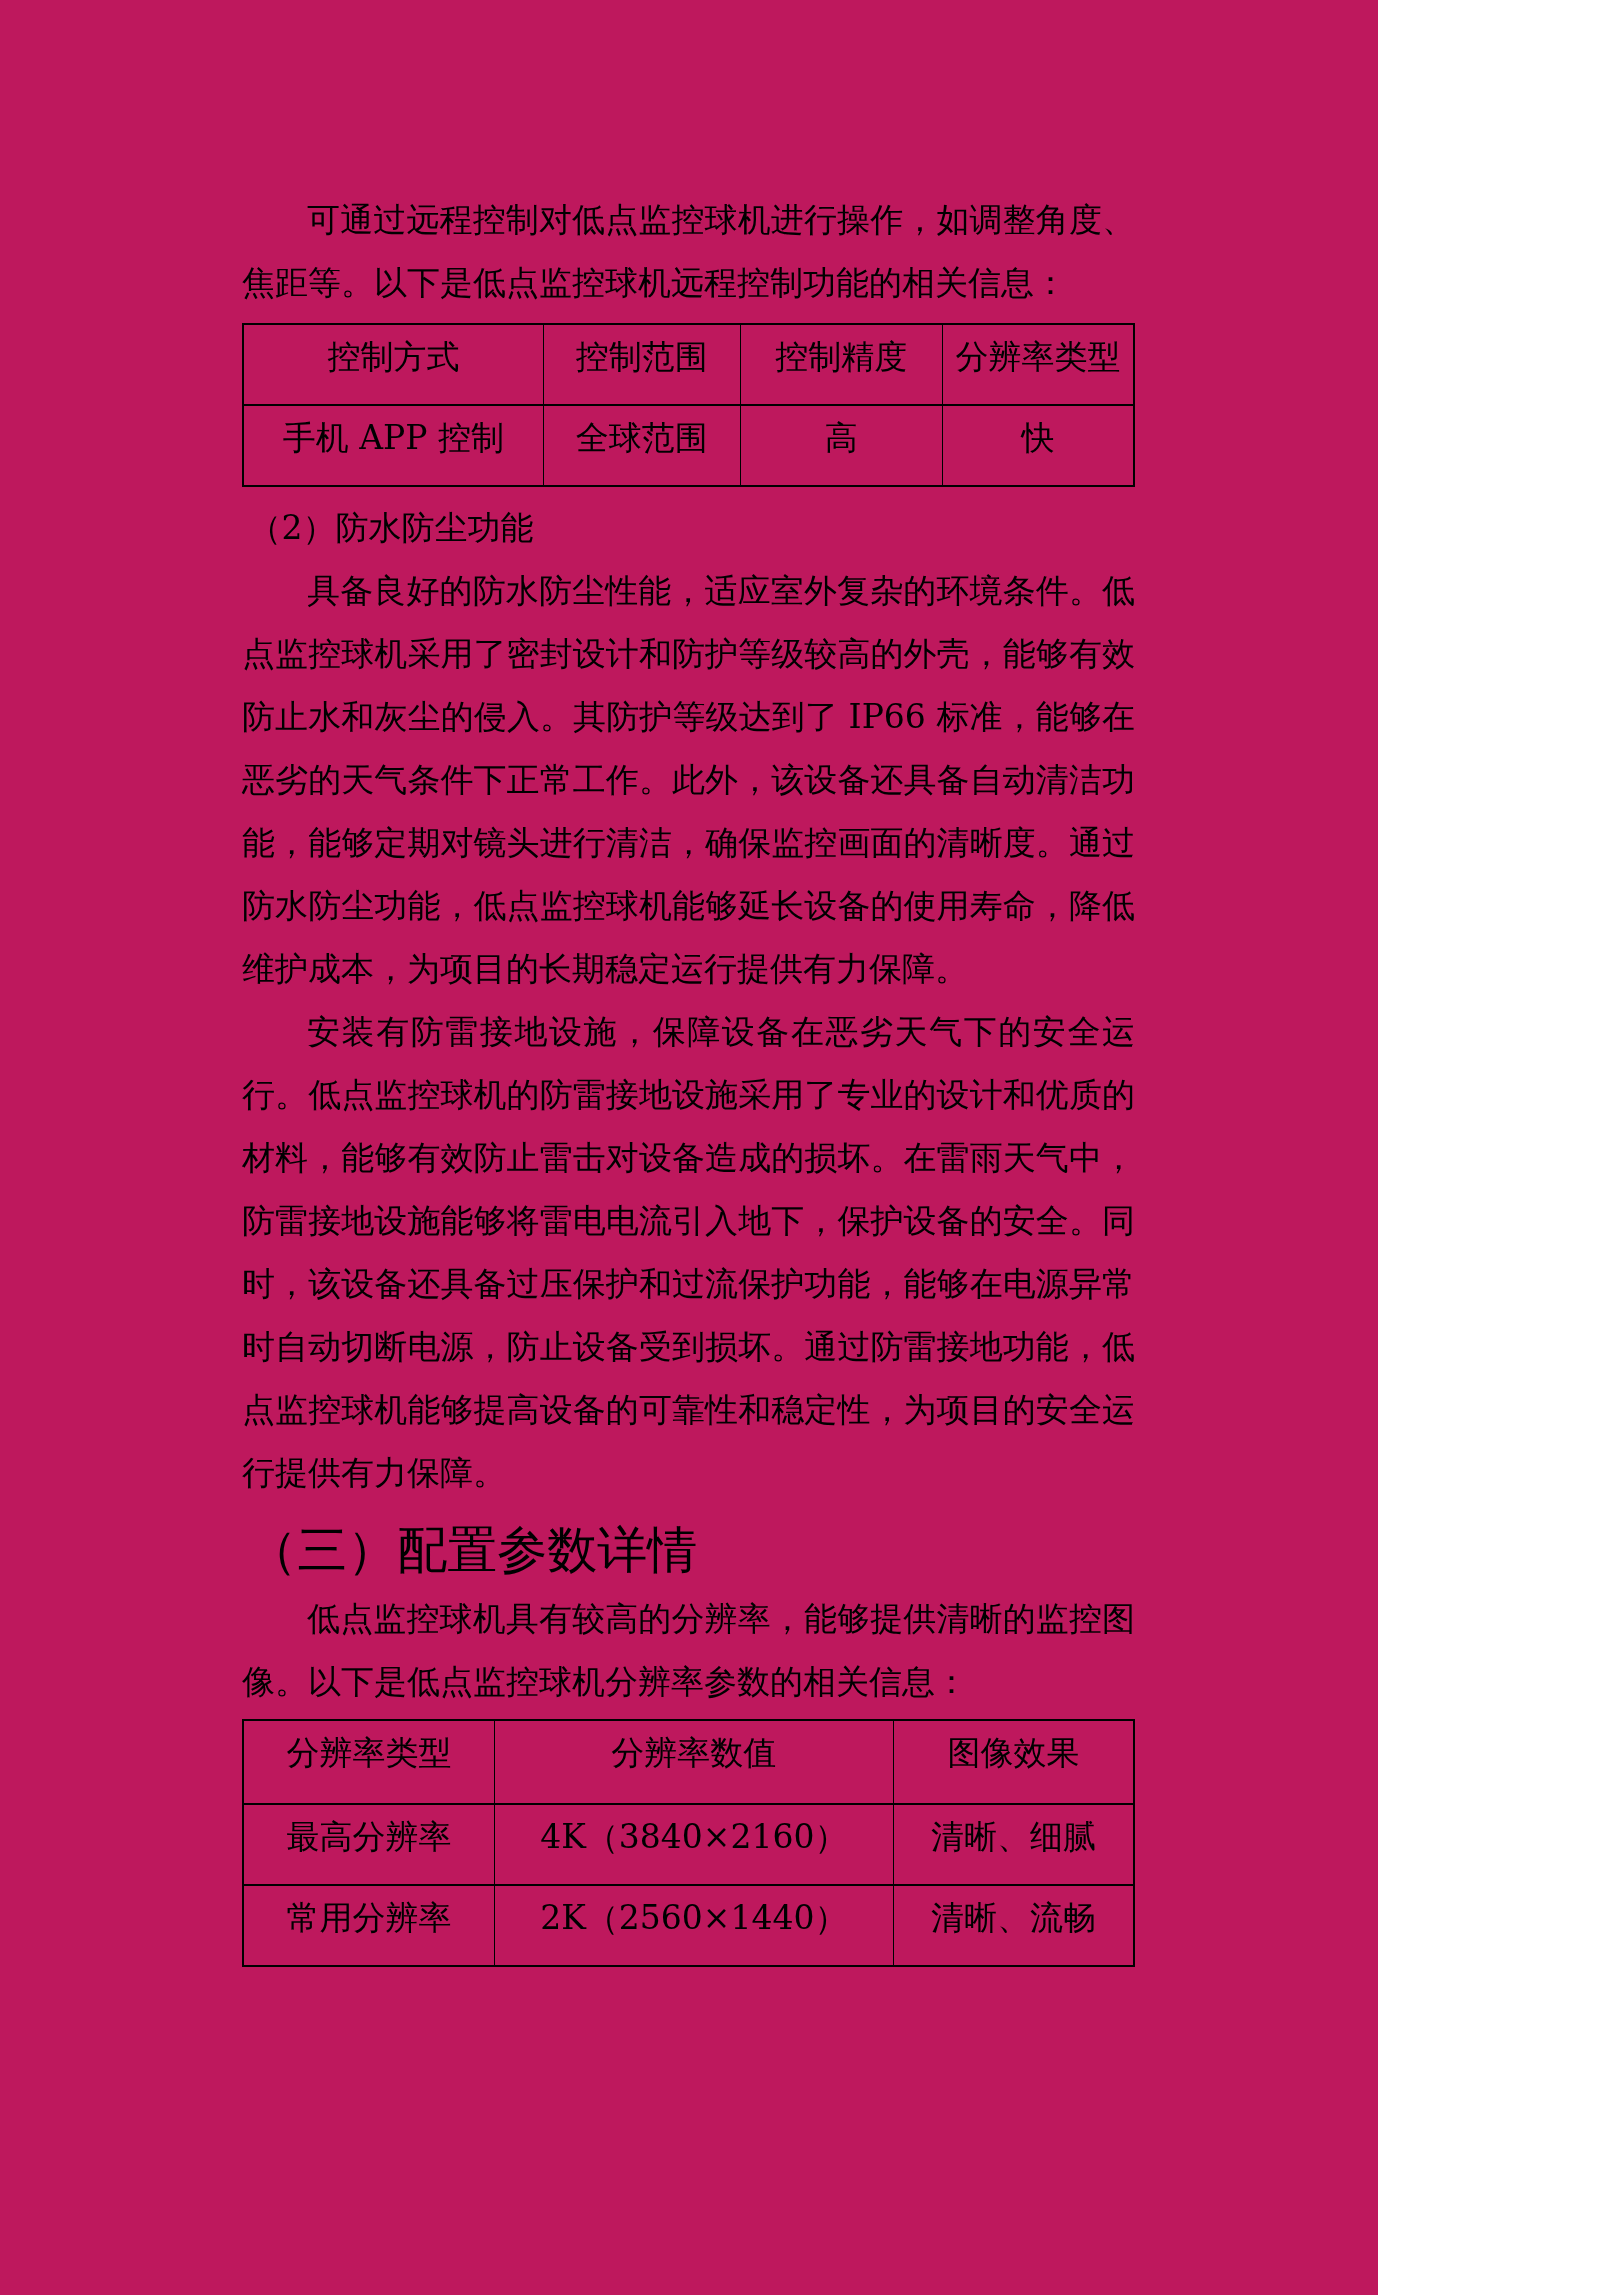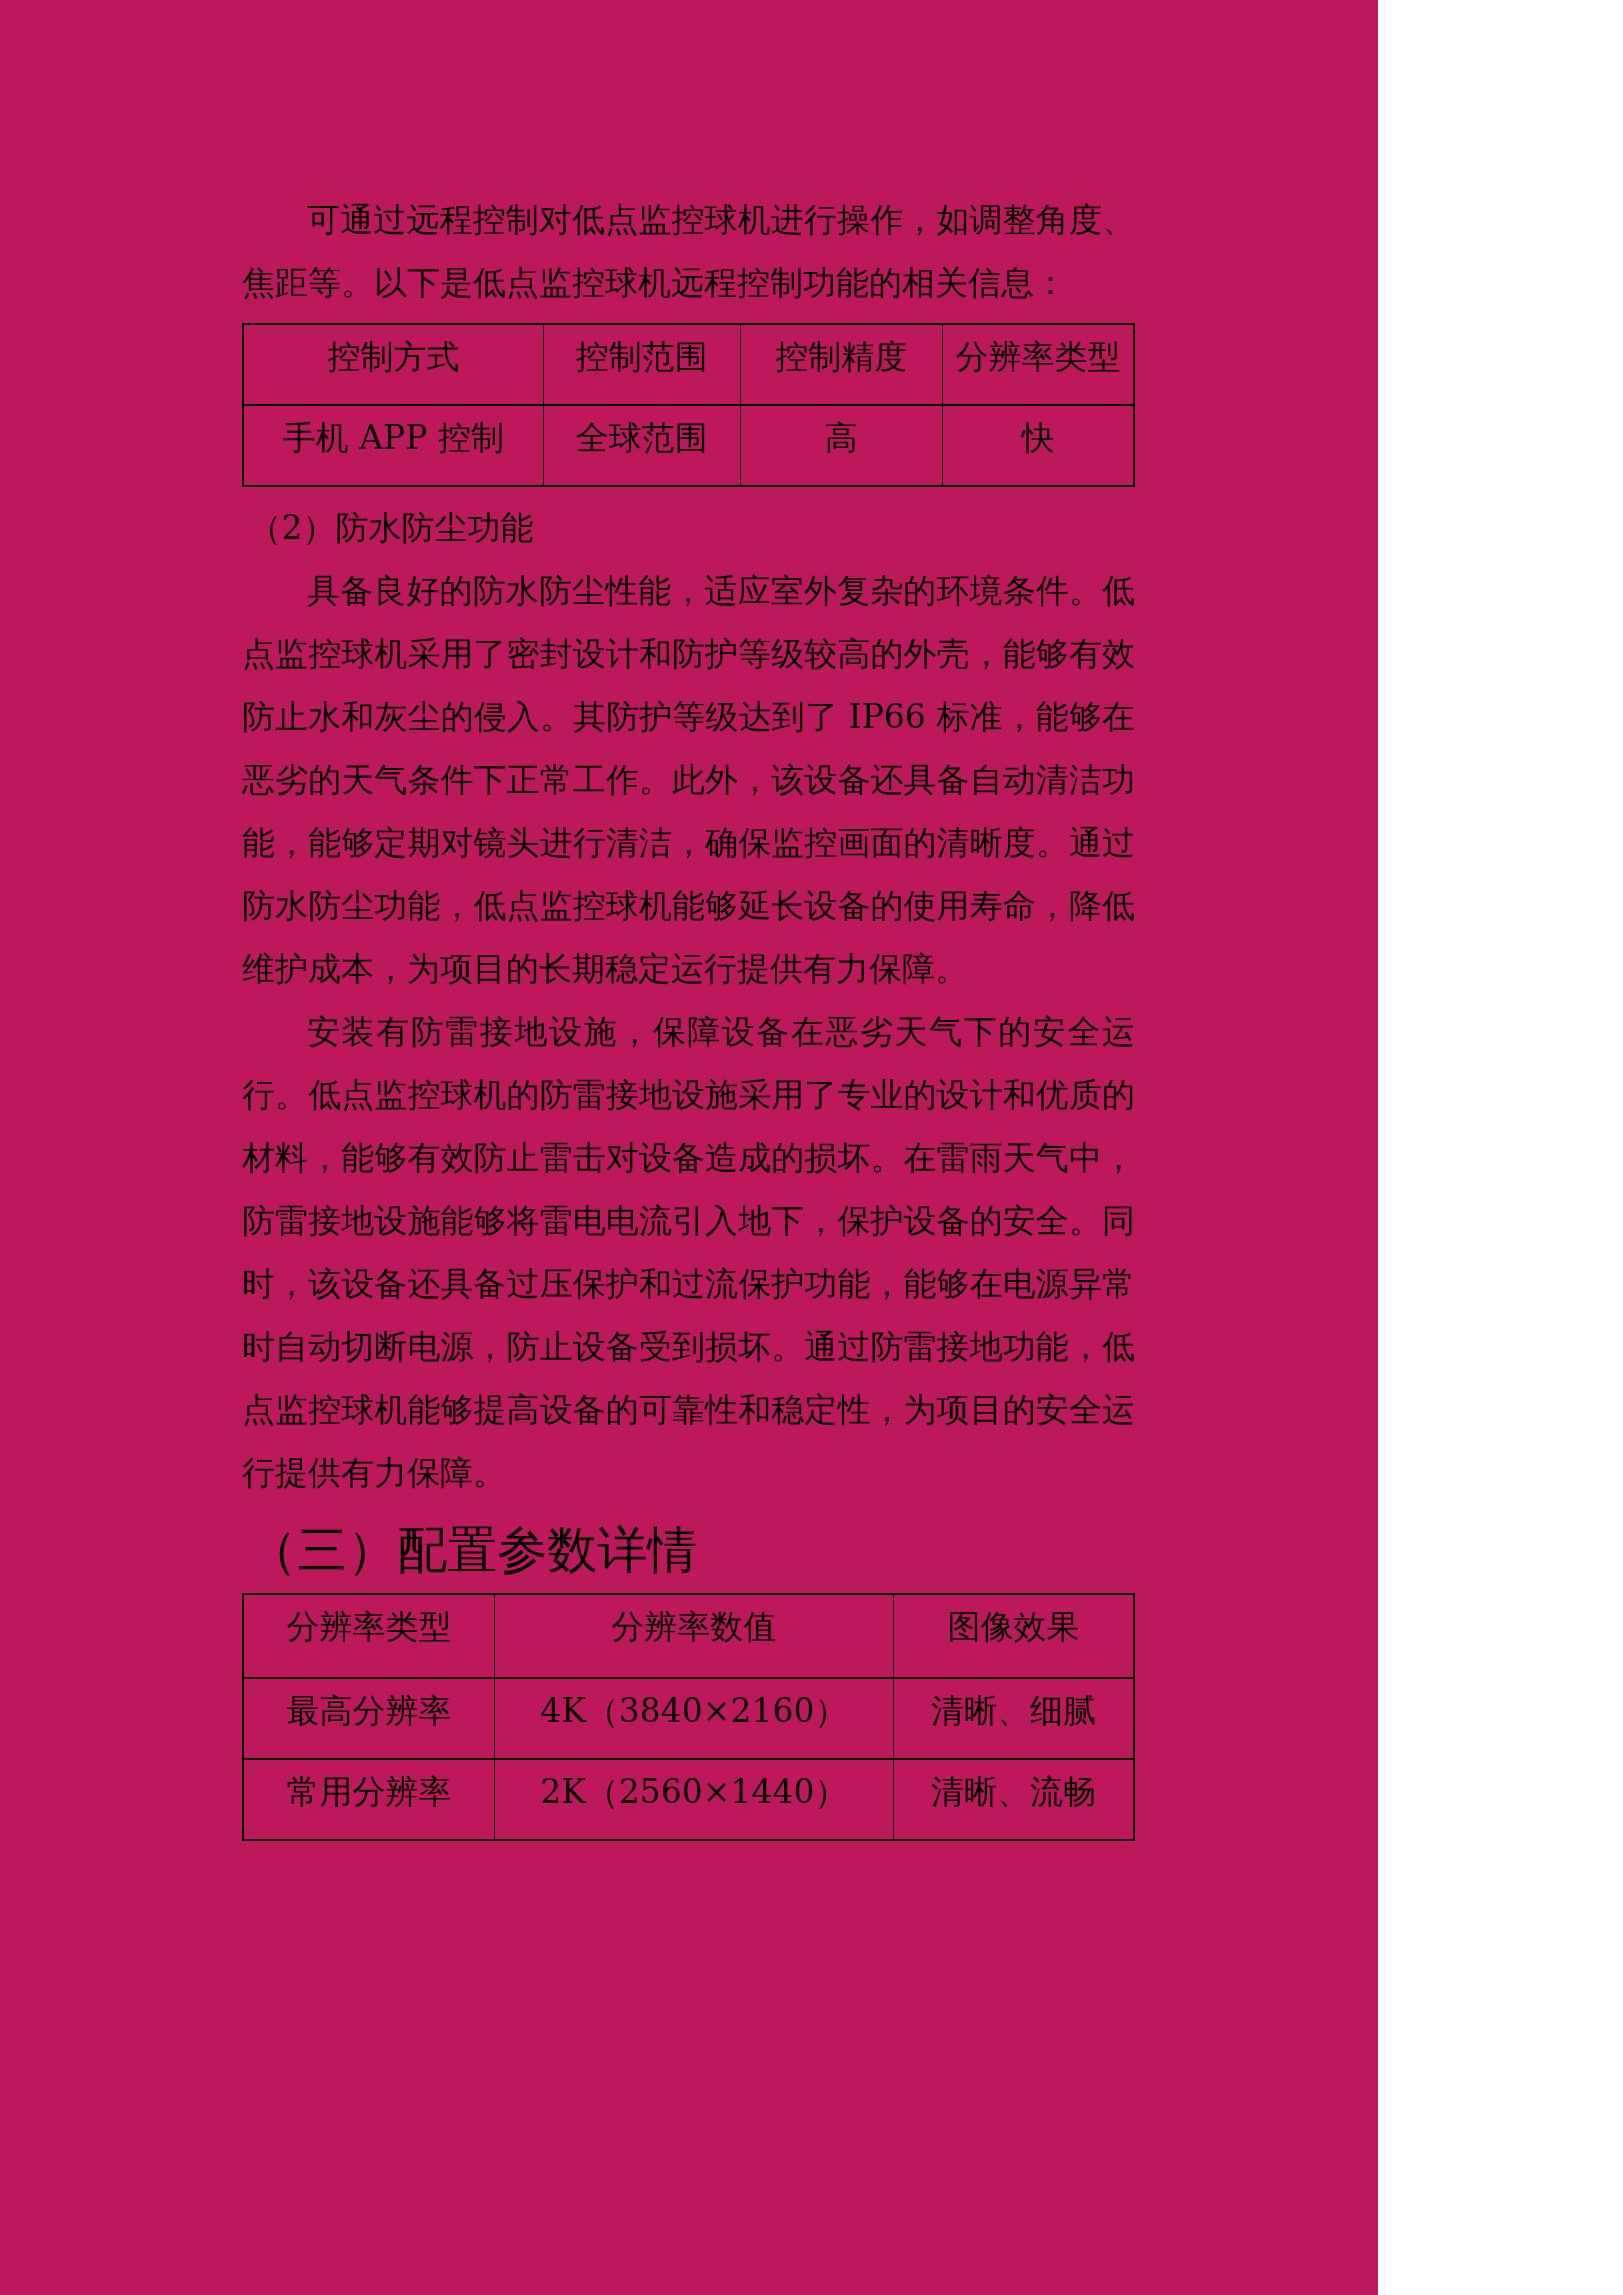--- a/index.html
+++ b/index.html
@@ -71,20 +71,21 @@
       </tbody>
     </table>
 
     <p class="subhead">（2）防水防尘功能</p>
     <p class="para">具备良好的防水防尘性能，适应室外复杂的环境条件。低点监控球机采用了密封设计和防护等级较高的外壳，能够有效防止水和灰尘的侵入。其防护等级达到了 IP66 标准，能够在恶劣的天气条件下正常工作。此外，该设备还具备自动清洁功能，能够定期对镜头进行清洁，确保监控画面的清晰度。通过防水防尘功能，低点监控球机能够延长设备的使用寿命，降低维护成本，为项目的长期稳定运行提供有力保障。</p>
 
     <p class="para">安装有防雷接地设施，保障设备在恶劣天气下的安全运行。低点监控球机的防雷接地设施采用了专业的设计和优质的材料，能够有效防止雷击对设备造成的损坏。在雷雨天气中，防雷接地设施能够将雷电电流引入地下，保护设备的安全。同时，该设备还具备过压保护和过流保护功能，能够在电源异常时自动切断电源，防止设备受到损坏。通过防雷接地功能，低点监控球机能够提高设备的可靠性和稳定性，为项目的安全运行提供有力保障。</p>
 
     <p class="bighead">（三）配置参数详情</p>
 
+    <p class="para">低点监控球机具有较高的分辨率，能够提供清晰的监控图像。以下是低点监控球机分辨率参数的相关信息：</p>
 
     <table class="doc-table t2">
       <colgroup>
         <col style="width:28.2%">
           <col style="width:44.8%">
           <col style="width:27.0%">
       </colgroup>
       <tbody>
         <tr class="tall">
           <td>分辨率类型</td>

